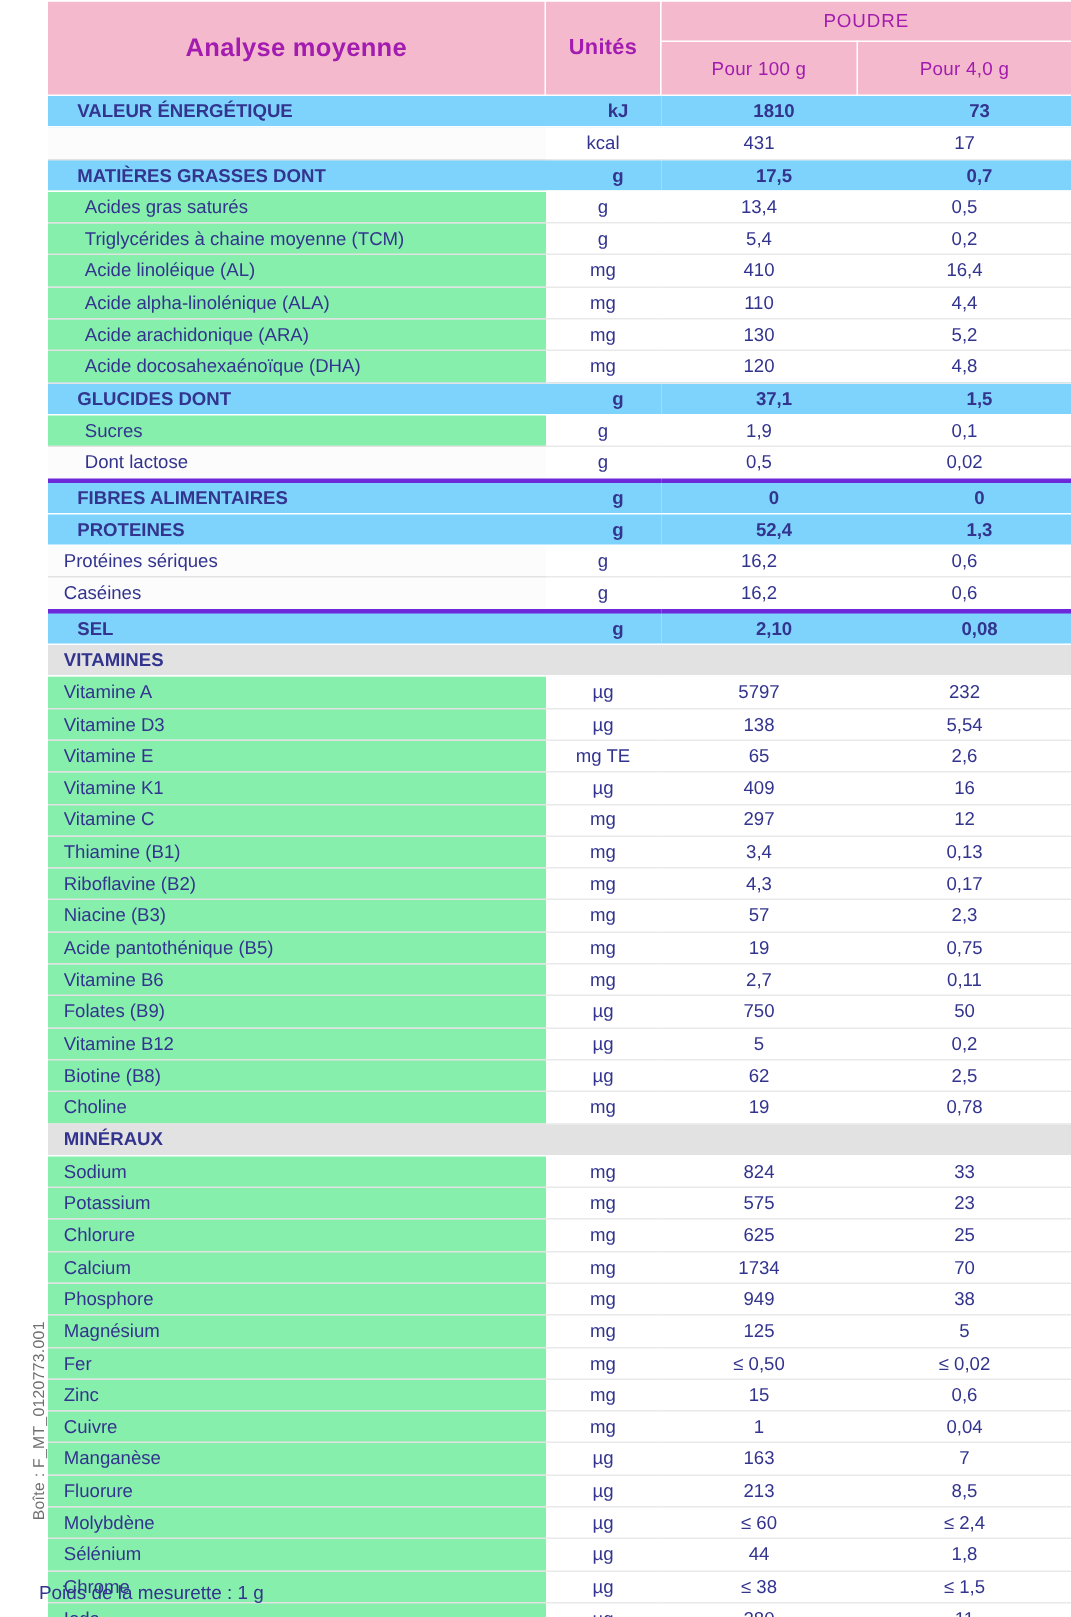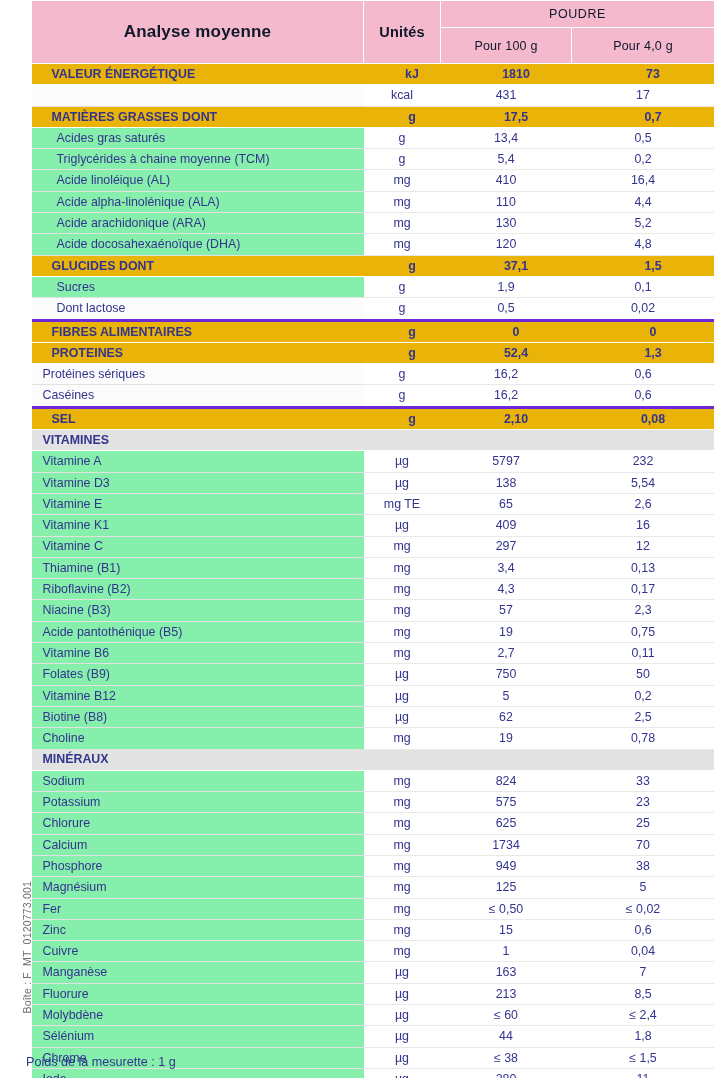--- a/index.html
+++ b/index.html
@@ -47,21 +47,21 @@
     table-layout: fixed;
   }
   #nutrition-table col.c-label { width: 332px; }
   #nutrition-table col.c-unit  { width: 77px; }
   #nutrition-table col.c-v1    { width: 131px; }
   #nutrition-table col.c-v2    { width: 143px; }
 
   
   thead th {
     background: #f4b9cc;
-    color: #0f172a;
+    color: #a21caf;
     font-weight: bold;
     padding: 0;
     border: 1px solid #ffffff;
   }
   th.h-analyse {
     font-size: 17px;
     letter-spacing: 0.2px;
     height: 62px;
     vertical-align: middle;
   }
@@ -105,21 +105,21 @@
     background: #ffffff;
     text-align: center;
     border-bottom: 1px solid #e9e9e9;
   }
 
   
   td.lbl.indent { padding-left: 25px; }
 
   
   tr.cat td {
-    background: #eab308;
+    background: #7dd3fc;
     font-weight: bold;
     border-bottom: 1px solid #ffffff;
     padding-left: 20px;
   }
   tr.cat td.lbl { border-bottom: 1px solid #ffffff; }
 
   
   tr.section td {
     background: #e2e2e2;
     font-weight: bold;

